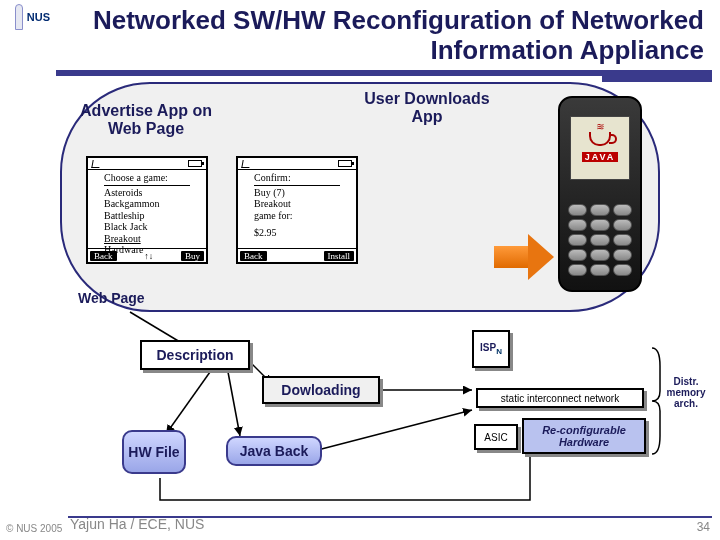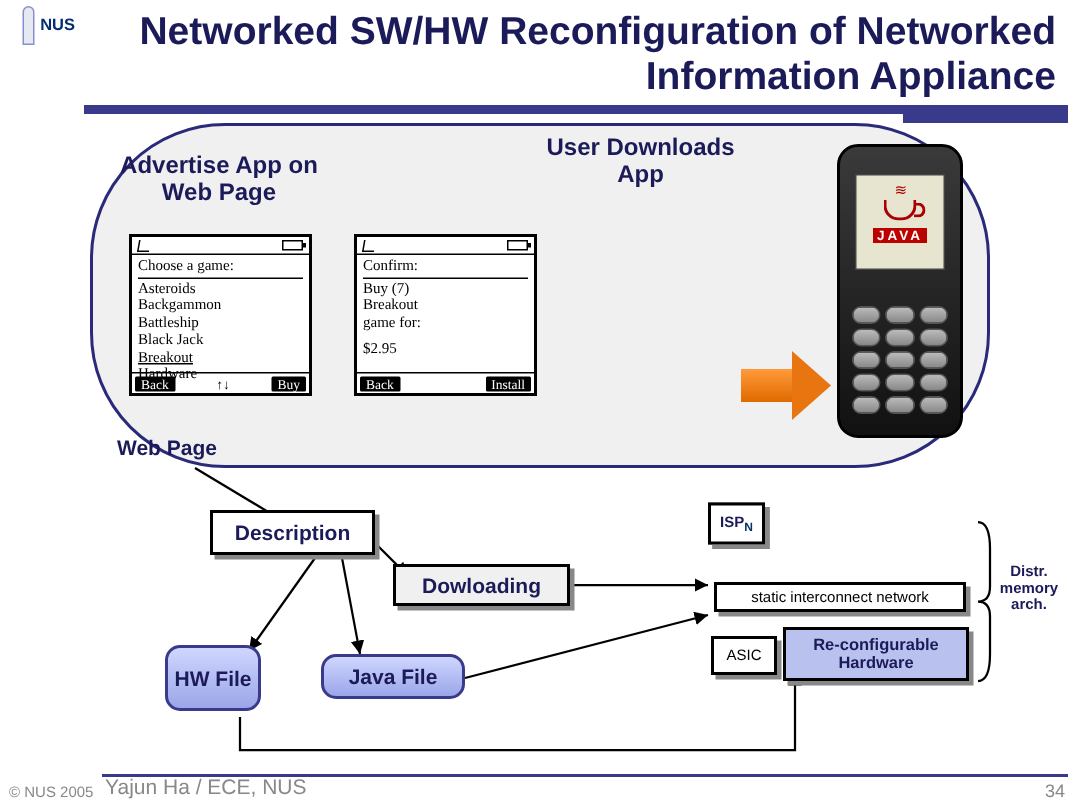--- a/index.html
+++ b/index.html
@@ -19,21 +19,21 @@
   .col3 { left: 300px; width: 130px; }
   .phoneA { position: absolute; top: 72px; width: 130px; height: 130px; }
   .phoneA.c1 { left: 24px; }
   .phoneA.c2 { left: 174px; }
   .phoneA.c3 { left: 314px; }
   .pscreen { width: 122px; height: 108px; border: 2px solid #000; background: #fff; position: relative; font-size: 10px; font-family: "Comic Sans MS", cursive; }
   .pbar { height: 12px; border-bottom: 1px solid #000; display: flex; align-items: center; padding: 0 4px; gap: 4px; }
   .sigicon { width: 8px; height: 8px; border-left: 1px solid #000; border-bottom: 1px solid #000; transform: skewX(-10deg); }
   .batt { width: 14px; height: 7px; border: 1px solid #000; margin-left: auto; position: relative; }
   .batt::after { content: ""; position: absolute; right: -3px; top: 1px; width: 2px; height: 3px; background: #000; }
-  .pbody { padding: 2px 4px; line-height: 1.15; }
+  .pbody { padding: 2px 16px; line-height: 1.15; }
   .divider { border-top: 1px solid #000; margin: 1px 0; }
   .pfoot { position: absolute; bottom: 0; left: 0; right: 0; height: 14px; border-top: 1px solid #000; display: flex; justify-content: space-between; align-items: center; padding: 0 2px; font-size: 10px; }
   .pbtn { background: #000; color: #fff; padding: 0 4px; border-radius: 1px; font-size: 9px; }
   .arrows { font-size: 9px; }
   .midtxt { font-size: 10px; }
   .stop { display: inline-block; padding: 0 6px; border: 1px solid #666; border-radius: 8px; font-size: 9px; background: #ddd; margin: 2px auto; }
   .splash { width: 40px; height: 30px; margin: 4px auto; background: radial-gradient(circle at 50% 40%, #fff 30%, #000 31% 45%, #fff 46%); border-radius: 50%; }
   .mobile { position: absolute; right: 14px; top: 12px; width: 86px; height: 200px; }
   .mbody { width: 84px; height: 196px; background: linear-gradient(#3a3a3a,#111); border-radius: 14px; border: 2px solid #000; position: relative; }
   .mscreen { position: absolute; top: 18px; left: 10px; right: 10px; height: 64px; background: #e7e4cf; border: 1px solid #444; }
@@ -45,29 +45,29 @@
   .keys { position: absolute; top: 92px; left: 8px; right: 8px; display: grid; grid-template-columns: repeat(3,1fr); gap: 3px; }
   .key { height: 12px; background: linear-gradient(#bbb,#888); border: 1px solid #555; border-radius: 6px; }
   .bigarrow { position: absolute; left: 432px; top: 150px; width: 60px; height: 46px; }
   .ba-body { position: absolute; left: 0; top: 12px; width: 34px; height: 22px; background: linear-gradient(#ff9a3a,#e06a00); }
   .ba-head { position: absolute; left: 34px; top: 0; width: 0; height: 0; border-left: 26px solid #e87510; border-top: 23px solid transparent; border-bottom: 23px solid transparent; }
   .webpage { position: absolute; left: 78px; top: 290px; font-size: 14px; font-weight: bold; color: #1b1b5a; }
   .box { position: absolute; border: 2px solid #000; background: #fff; font-size: 14px; color: #1b1b5a; text-align: center; display: flex; align-items: center; justify-content: center; font-weight: bold; }
   .shadow { box-shadow: 3px 3px 0 #888; }
   .desc { left: 140px; top: 340px; width: 110px; height: 30px; }
   .down { left: 262px; top: 376px; width: 118px; height: 28px; background: #f0f0f0; }
-  .rounded { border-radius: 10px; background: linear-gradient(#cfd6ff,#9aa6e8); border: 2px solid #3a3a8c; }
+  .rounded { border-radius: 10px; background: linear-gradient(#cfd6ff,#9aa6e8); border: 2px solid #3a3a8c; margin-left: 12px; }
   .hw { position: absolute; left: 110px; top: 430px; width: 64px; height: 44px; }
   .jv { position: absolute; left: 214px; top: 436px; width: 96px; height: 30px; }
-  .isp { left: 0; width: 38px; height: 28px; font-size: 10px; }
+  .isp { left: 0; width: 38px; height: 38px; font-size: 10px; }
   .isprow { position: absolute; left: 472px; top: 342px; display: flex; gap: 6px; align-items: center; }
   .dots { font-size: 12px; letter-spacing: 2px; }
   .sin { position: absolute; left: 476px; top: 388px; width: 168px; height: 20px; border: 2px solid #000; font-size: 10px; display: flex; align-items: center; justify-content: center; box-shadow: 3px 3px 0 #888; }
   .asic { position: absolute; left: 474px; top: 424px; width: 44px; height: 26px; border: 2px solid #000; font-size: 10px; display: flex; align-items: center; justify-content: center; box-shadow: 3px 3px 0 #888; }
-  .rehw { position: absolute; left: 522px; top: 418px; width: 124px; height: 36px; border: 2px solid #000; background: #b9c2ef; font-size: 11px; display: flex; align-items: center; justify-content: center; text-align: center; box-shadow: 3px 3px 0 #888; color: #1b1b5a; font-weight: bold; }
+  .rehw { position: absolute; left: 522px; top: 418px; width: 124px; height: 36px; border: 2px solid #000; background: #b9c2ef; font-size: 11px; display: flex; align-items: center; justify-content: center; text-align: center; box-shadow: 3px 3px 0 #888; color: #1b1b5a; font-weight: bold; font-style: italic; }
   .distr { position: absolute; left: 658px; top: 376px; width: 56px; font-size: 10px; font-weight: bold; color: #1b1b5a; text-align: center; line-height: 1.1; }
   .brace { position: absolute; left: 650px; top: 346px; width: 14px; height: 110px; }
   .brace svg { width: 14px; height: 110px; }
   .foot-l { position: absolute; left: 6px; bottom: 6px; font-size: 10px; color: #888; }
   .foot-c { position: absolute; left: 70px; bottom: 8px; font-size: 14px; color: #888; }
   .foot-r { position: absolute; right: 10px; bottom: 6px; font-size: 12px; color: #888; }
   .hr-foot { position: absolute; left: 68px; right: 8px; bottom: 22px; height: 2px; background: #3a3a8c; }
   .conn { position: absolute; background: transparent; }
   .sub { font-size: 8px; vertical-align: sub; }
   .subn { font-size: 8px; vertical-align: sub; color: #036; }
@@ -189,21 +189,21 @@
     <path d="M100 178 L100 200 L470 200 L470 148" fill="none" stroke="#000" stroke-width="1.5" marker-end="url(#ah)"></path>
     <line x1="250" y1="152" x2="412" y2="110" stroke="#000" stroke-width="1.5" marker-end="url(#ah)"></line>
   </svg>
 
   <div class="box shadow down">Dowloading</div>
   <div class="box shadow desc">Description</div>
   <div class="box rounded hw">
       <span style="text-align:center">HW File</span>
     </div>
   <div class="box rounded jv">
-      <span>Java File</span>
+      <span>Java Back</span>
     </div>
 
   <div class="isprow">
     <div class="box shadow isp">
         <span><span>ISP</span><span class="sub">1</span></span>
       </div>
     <div class="box shadow isp">
         <span><span>ISP</span><span class="sub">2</span></span>
       </div>
     <span class="dots">◻◻◻</span>

